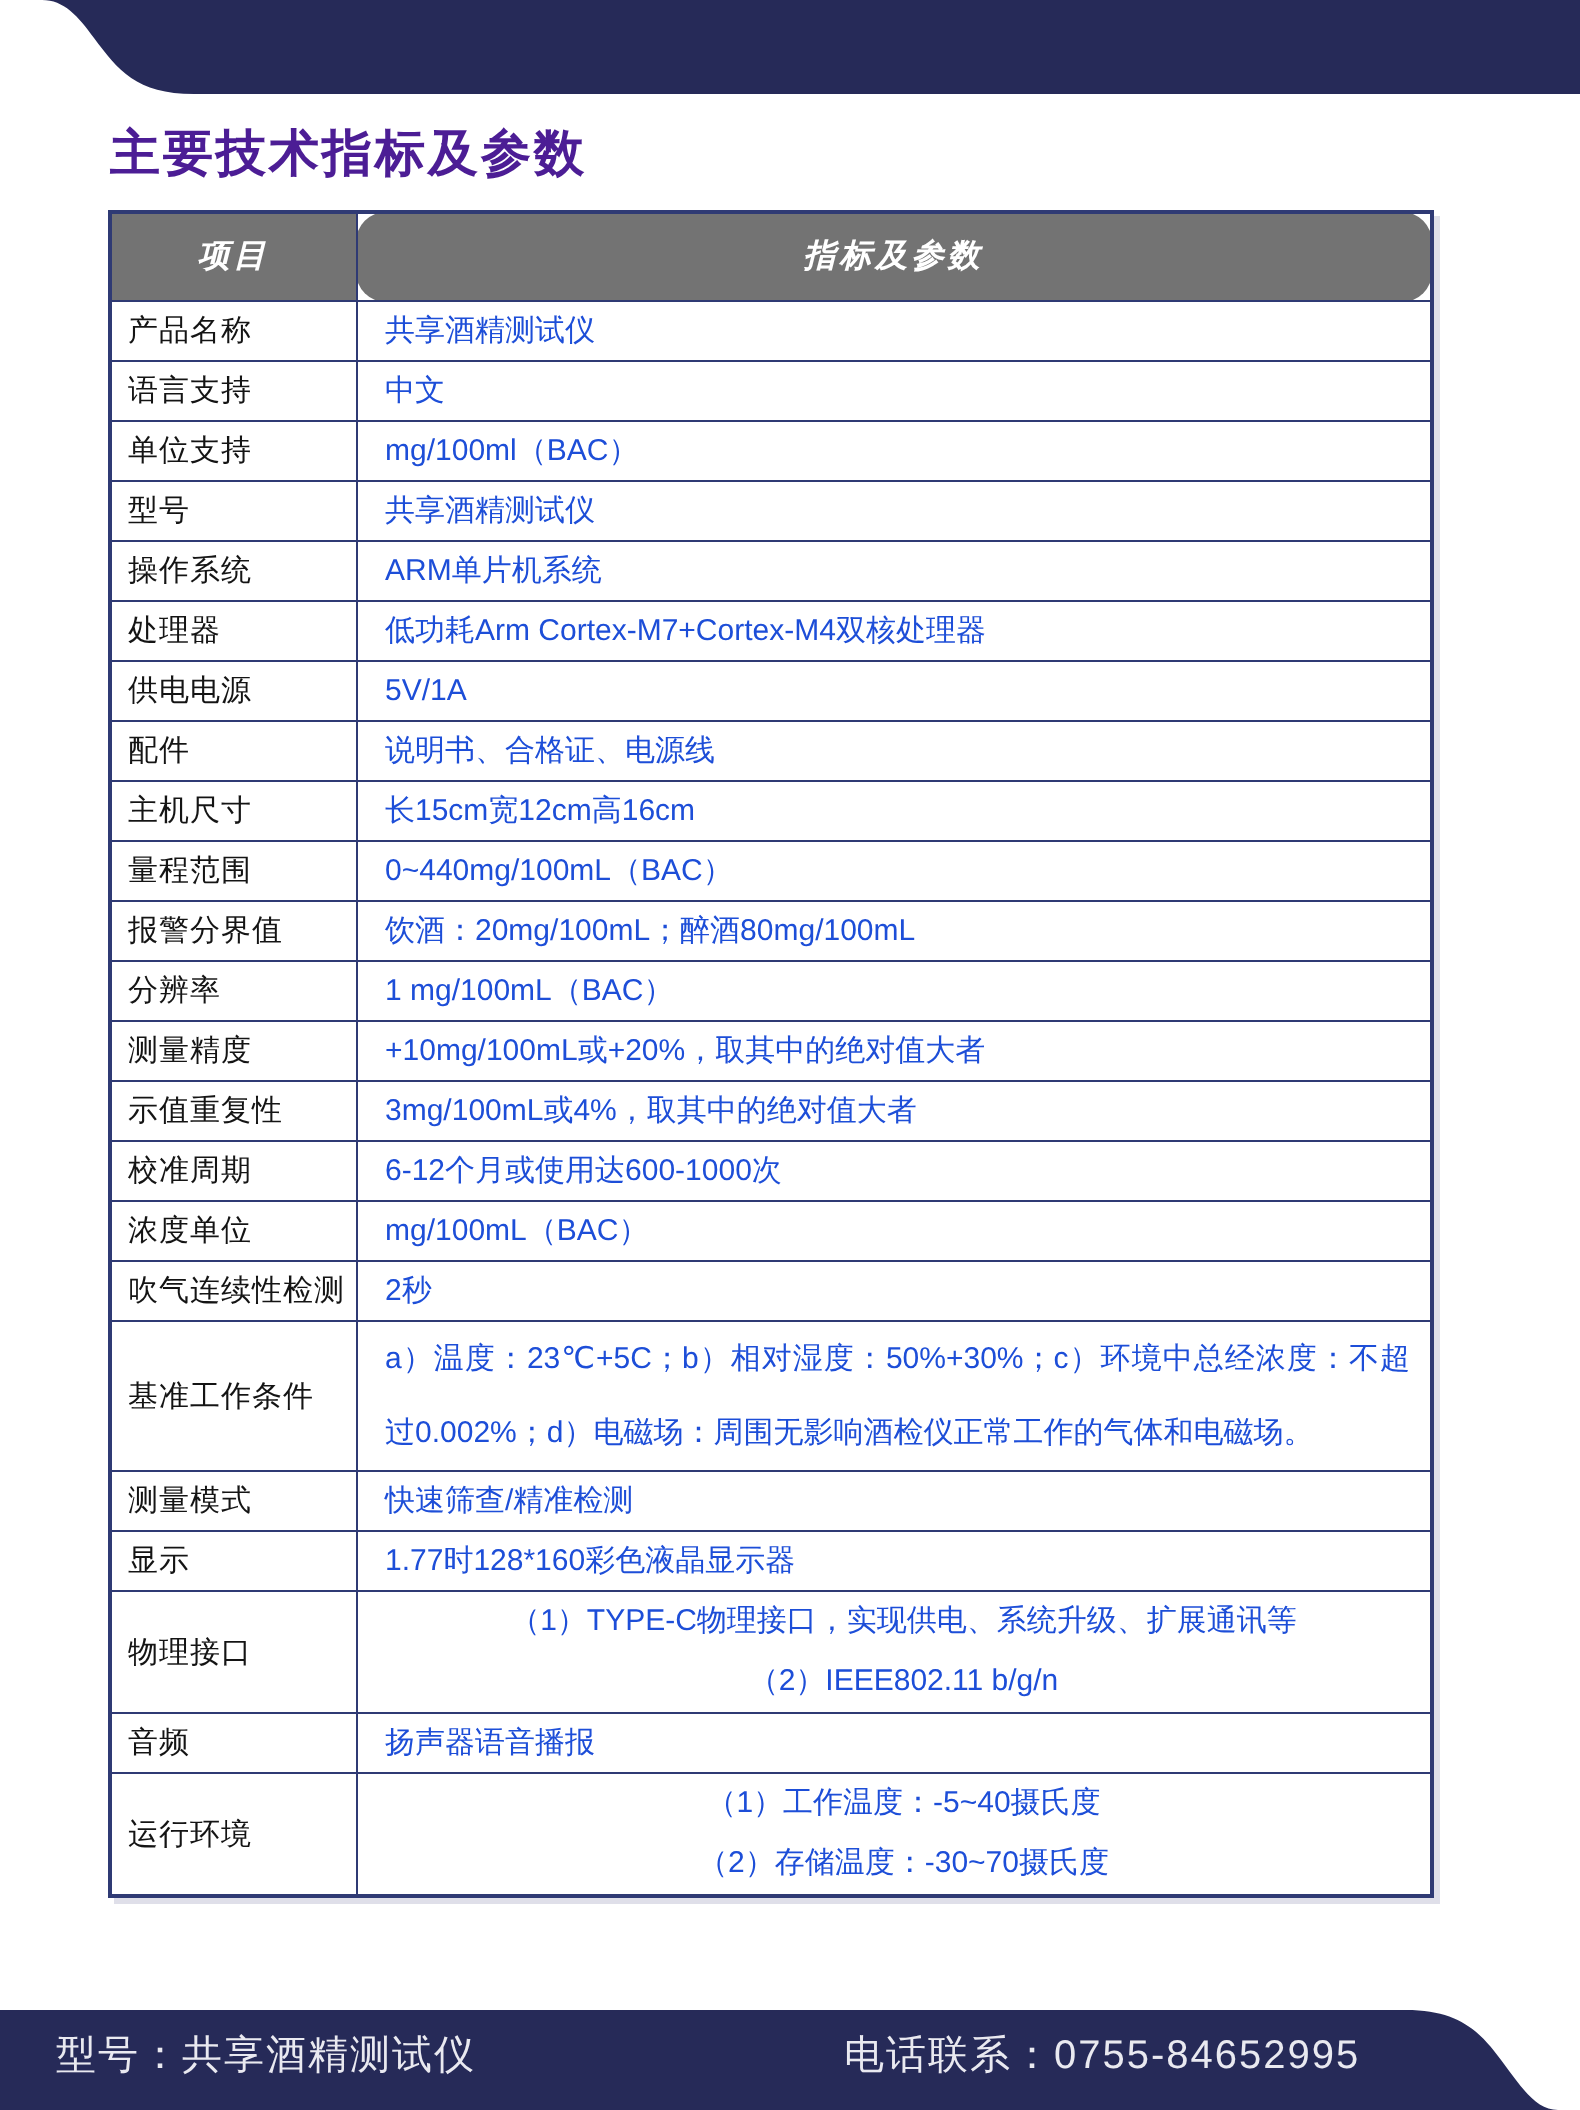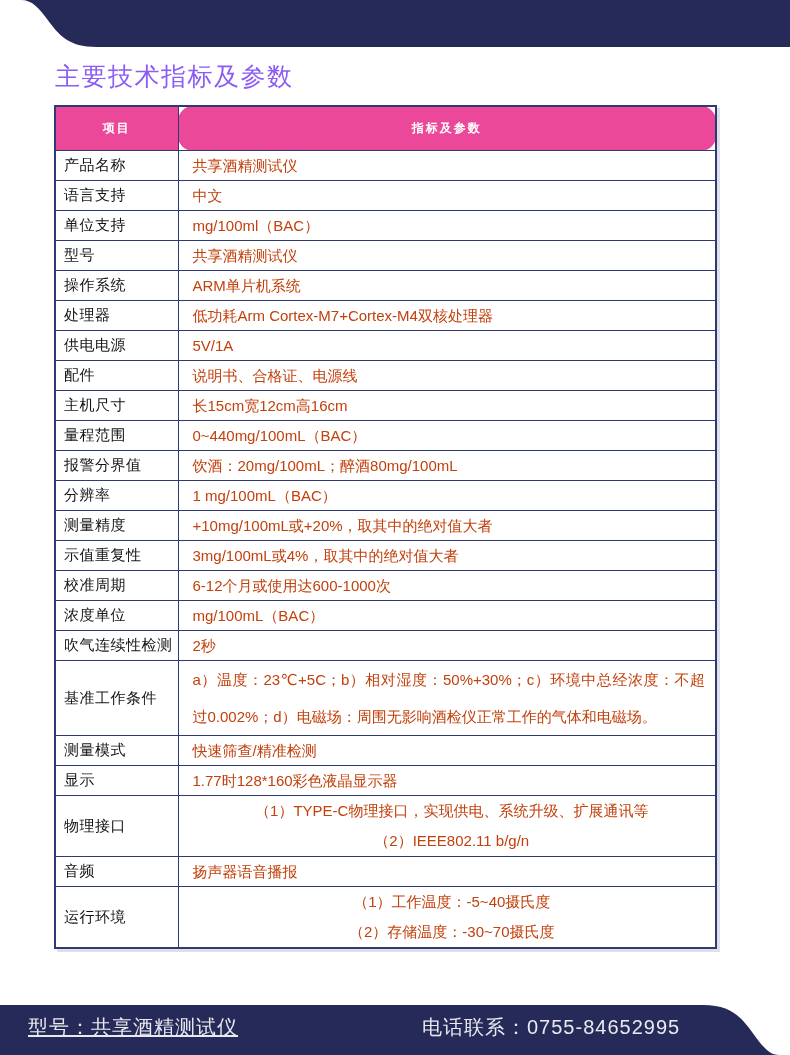--- a/index.html
+++ b/index.html
@@ -11,59 +11,59 @@
   }
   .page { position:absolute; inset:0; }
 
   
   .top-banner { position:absolute; top:0; left:0; width:790px; height:48px; }
   
   .bottom-banner { position:absolute; left:0; bottom:0; width:790px; height:50px; }
 
   .page-title {
     position:absolute; top:60px; left:55px;
-    font-size:25px; font-weight:normal; color:#8b5cf6;
+    font-size:25px; font-weight:bold; color:#4c1d95;
     letter-spacing:1.5px; margin:0;
   }
 
   table.spec-table {
     position:absolute; top:105px; left:54px;
     width:661px; border-collapse:collapse; table-layout:fixed;
     border:2px solid #2f3a74;
     box-shadow:3px 3px 0 #dfdfe9;
   }
   .spec-table th, .spec-table td { border:1px solid #2f3a74; }
   .spec-table thead th {
-    background:#ec4899; color:#ffffff;
-    font-size:12px; font-weight:bold;
-    height:41px; text-align:center; letter-spacing:2px;
+    background:#737373; color:#ffffff;
+    font-size:16px; font-weight:bold;
+    height:41px; text-align:center; letter-spacing:2px;font-style:italic;
   }
   .spec-table thead th.col-value { border-left:1px solid #c9cdde;border-radius:15px; }
   col.col-item  { width:123px; }
   col.col-value { width:538px; }
 
   .label-cell {
     padding:0 4px 0 8px; font-size:15px; color:#141414;
     text-align:left; vertical-align:middle; letter-spacing:0.5px;
   }
   .value-cell {
-    padding:0 10px 0 14px; font-size:15px; color:#c2410c;
+    padding:0 10px 0 14px; font-size:15px; color:#1d4ed8;
     text-align:left; vertical-align:middle;
   }
   .value-line { line-height:29px; white-space:nowrap; }
   .value-cell.multi .value-line { line-height:30px; padding-left:6px;text-align:center; }
   .value-cell.wrap  .value-line {
     line-height:37px; white-space:normal; text-align:justify; padding:0;
   }
 
   .footer-text {
     position:absolute; color:#e9e9f0; font-size:20px;
     bottom:14px; letter-spacing:1px; white-space:nowrap;
   }
-  .footer-model { left:28px;text-decoration:underline; }
+  .footer-model { left:28px; }
   .footer-phone { left:422px; }
 </style>
 </head>
 <body>
 
 <div class="page">
 
   <svg class="top-banner" viewBox="0 0 790 48" preserveAspectRatio="none" aria-hidden="true">
     <path d="M790,0 L790,47 L97,47 C68,47 59,35 47,19 C39,8 32,0 21,0 Z" fill="#262a58"></path>
   </svg>

